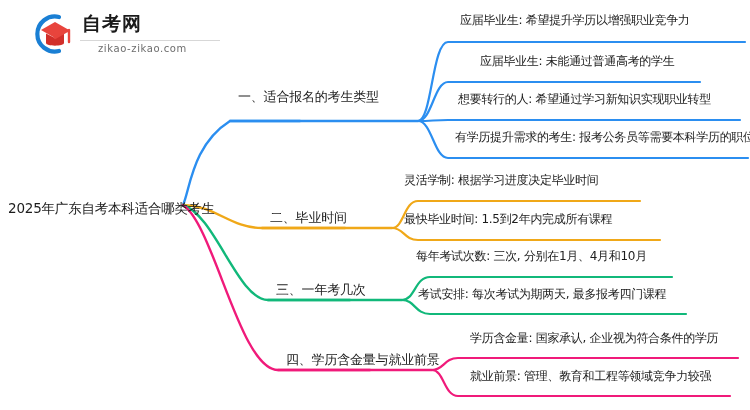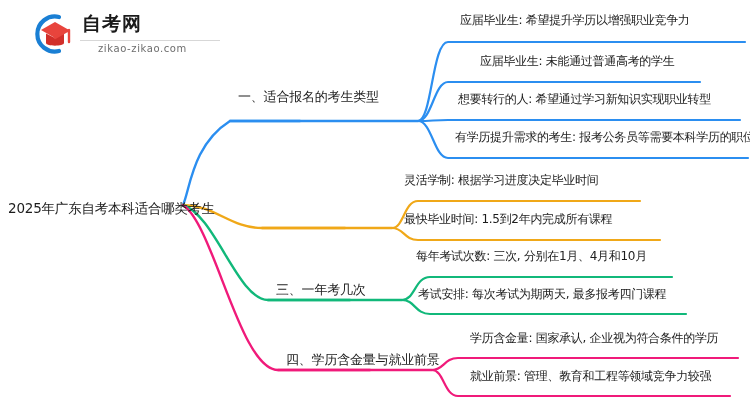--- a/index.html
+++ b/index.html
@@ -133,20 +133,21 @@
     <path d="M402 300 C 415 300, 415 314, 430 314 L 686 314" fill="none" stroke-width="2.2" stroke-linecap="round" stroke="#11b87a"></path>
 
     <path id="u-b4" d="M278 370 L 432 370" fill="none" stroke-width="2.4" stroke-linecap="round" stroke="#f01a7a"></path>
     <path d="M432 370 C 444 370, 444 358, 458 358 L 738 358" fill="none" stroke-width="2.2" stroke-linecap="round" stroke="#f01a7a"></path>
     <path d="M432 370 C 444 370, 444 396, 458 396 L 730 396" fill="none" stroke-width="2.2" stroke-linecap="round" stroke="#f01a7a"></path>
   </svg>
 
   <div class="node-text root-title" style="left:8px; top:200px;">2025年广东自考本科适合哪类考生</div>
 
   <div class="node-text branch-title" style="left:238px; top:88px;">一、适合报名的考生类型</div>
+  <div class="node-text branch-title" style="left:270px; top:209px;">二、毕业时间</div>
   <div class="node-text branch-title" style="left:276px; top:281px;">三、一年考几次</div>
   <div class="node-text branch-title" style="left:286px; top:351px;">四、学历含金量与就业前景</div>
 
   <div class="node-text leaf-title" style="left:460px; top:12px;">应届毕业生: 希望提升学历以增强职业竞争力</div>
   <div class="node-text leaf-title" style="left:460px; top:53px;margin-left:20px;">应届毕业生: 未能通过普通高考的学生</div>
   <div class="node-text leaf-title" style="left:458px; top:91px;">想要转行的人: 希望通过学习新知识实现职业转型</div>
   <div class="node-text leaf-title" style="left:455px; top:129px;">有学历提升需求的考生: 报考公务员等需要本科学历的职位</div>
 
   <div class="node-text leaf-title" style="left:404px; top:172px;">灵活学制: 根据学习进度决定毕业时间</div>
   <div class="node-text leaf-title" style="left:404px; top:211px;">最快毕业时间: 1.5到2年内完成所有课程</div>

